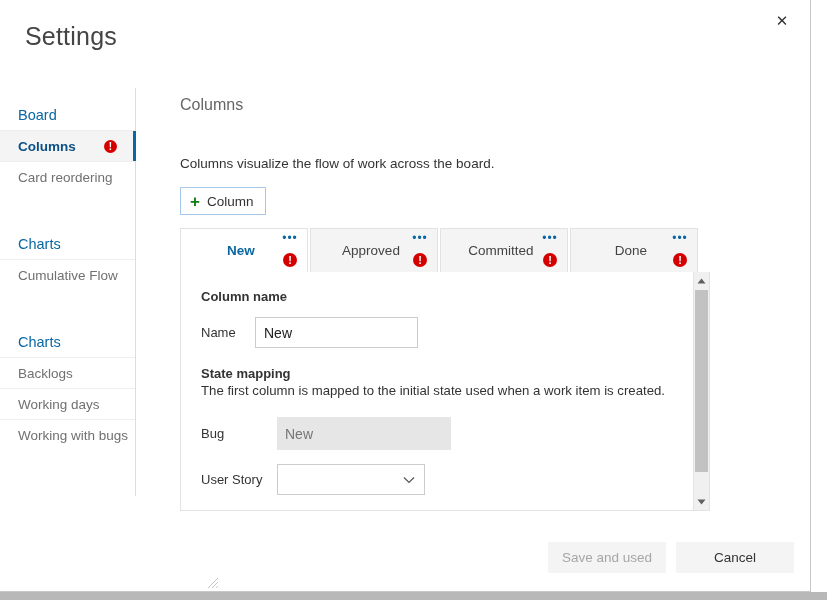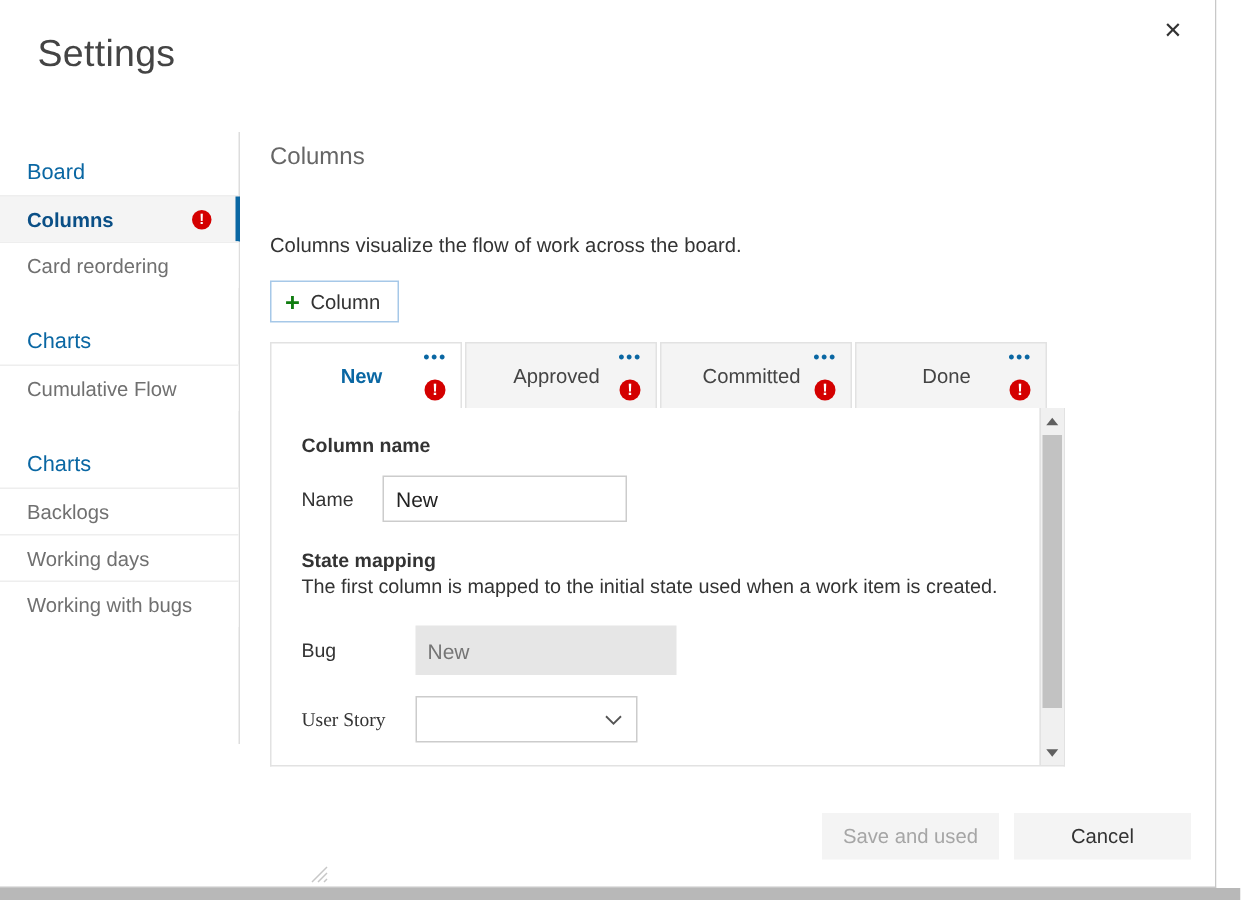--- a/index.html
+++ b/index.html
@@ -74,38 +74,38 @@
     border: none;
     padding: 0;
     font-family: "Liberation Sans", sans-serif;
   }
 
   
   .sidebar {
     position: absolute;
     left: 0;
     top: 88px;
-    width: 160px;
+    width: 136px;
     height: 408px;
     border-right: 1px solid #dddddd;
     box-sizing: border-box;
     background: #ffffff;
   }
   .nav-head {
     height: 31px;
     display: flex;
     align-items: center;
     padding-left: 18px;
     font-size: 14.5px;
     color: #0a67a3;
     font-weight: 400;
     box-sizing: border-box;
   }
   .nav-head.first { margin-top: 11px; }
-  .nav-head.spaced { margin-top: 20px; }
+  .nav-head.spaced { margin-top: 36px; }
   .nav-item {
     position: relative;
     height: 31px;
     display: flex;
     align-items: center;
     padding-left: 18px;
     padding-right: 18px;
     font-size: 13.5px;
     color: #707070;
     border-top: 1px solid #eeeeee;
@@ -302,21 +302,21 @@
   }
   .state-desc {
     font-size: 13.2px;
     color: #333333;
     margin-top: 1px;
     margin-bottom: 18px;
     line-height: 17px;
   }
   .bug-row { margin-bottom: 14px; }
   .bug-row .field-label { width: 76px; }
-  .story-row .field-label { width: 76px; font-family: Liberation Serif, serif; }
+  .story-row .field-label { width: 76px; }
   .select-box {
     position: relative;
     width: 148px;
     height: 31px;
     border: 1px solid #cccccc;
     background: #ffffff;
     box-sizing: border-box;
     display: flex;
     align-items: center;
     padding: 0 8px;

